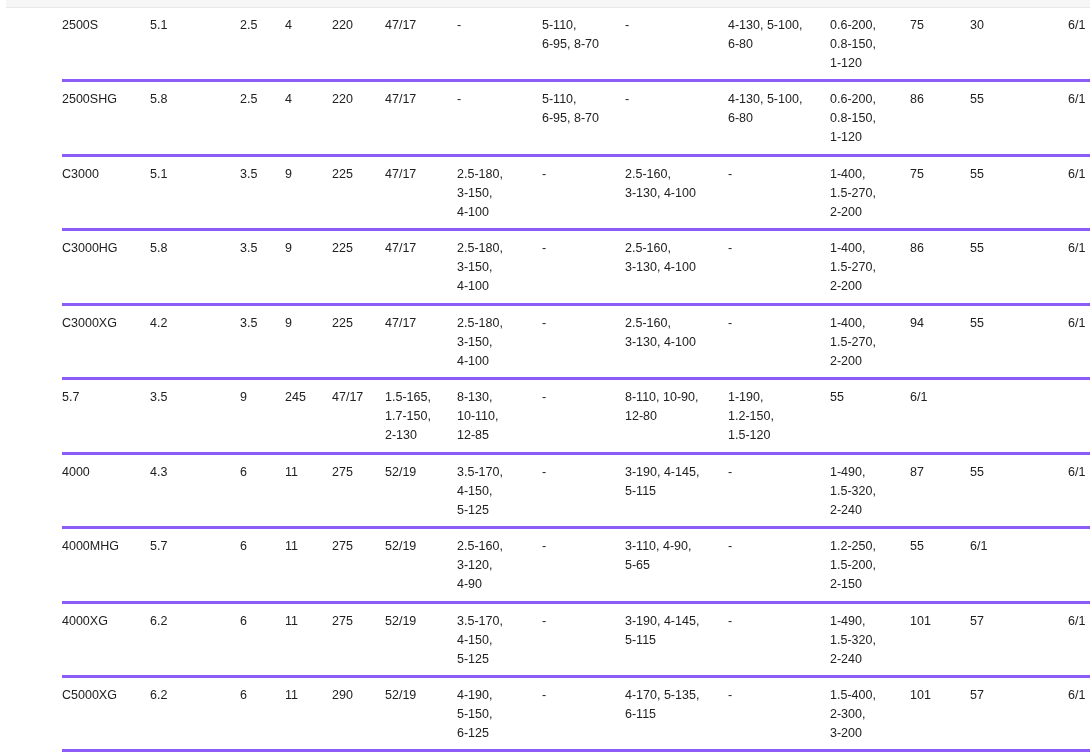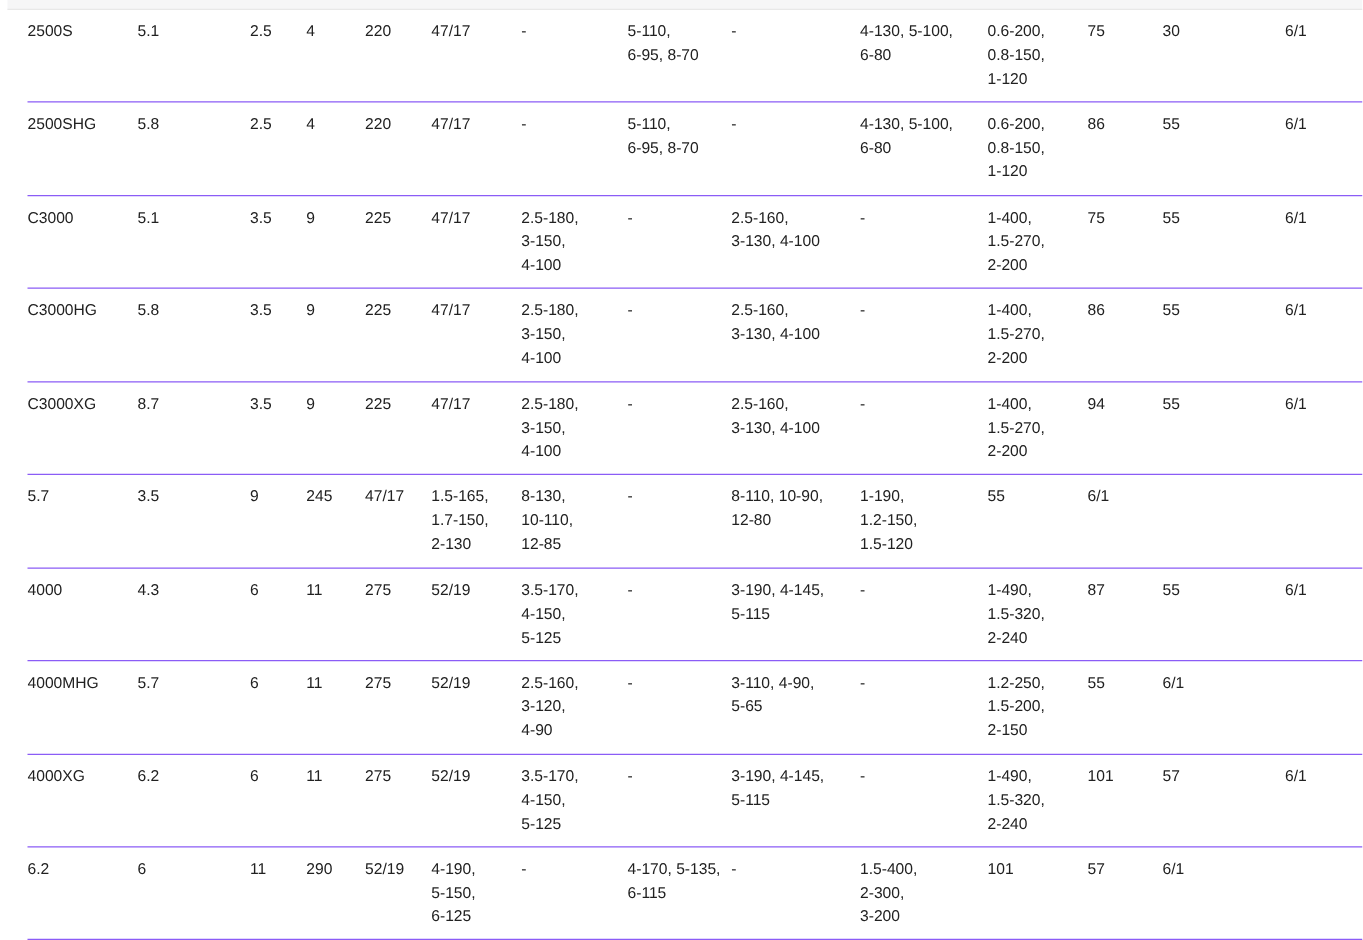--- a/index.html
+++ b/index.html
@@ -21,21 +21,22 @@
   .spec-table {
     margin-left: 22px;
     width: 1068px;
   }
   .row {
     display: grid;
     grid-template-columns: 88px 90px 45px 47px 53px 72px 85px 83px 103px 102px 80px 60px 98px 62px;
     box-sizing: border-box;
     height: 74.45px;
     padding-top: 8px;
-    border-bottom: 1px solid #8b5cf6;
+    border-bottom: 3px solid #8b5cf6;
+    margin-left: 40px;
   }
   .cell {
     white-space: pre-line;
     font-size: 12.5px;
     line-height: 19px;
     color: #212121;
     padding-right: 8px;
     overflow: hidden;
   }
 </style>
@@ -123,21 +124,21 @@
         <div class="cell">-</div>
         <div class="cell">1-400,
 1.5-270,
 2-200</div>
         <div class="cell">86</div>
         <div class="cell">55</div>
         <div class="cell">6/1</div>
       </div>
       <div class="row">
         <div class="cell">C3000XG</div>
-        <div class="cell">8.7</div>
+        <div class="cell">4.2</div>
         <div class="cell">3.5</div>
         <div class="cell">9</div>
         <div class="cell">225</div>
         <div class="cell">47/17</div>
         <div class="cell">2.5-180,
 3-150,
 4-100</div>
         <div class="cell">-</div>
         <div class="cell">2.5-160,
 3-130, 4-100</div>
@@ -226,20 +227,21 @@
 5-115</div>
         <div class="cell">-</div>
         <div class="cell">1-490,
 1.5-320,
 2-240</div>
         <div class="cell">101</div>
         <div class="cell">57</div>
         <div class="cell">6/1</div>
       </div>
       <div class="row">
+        <div class="cell">C5000XG</div>
         <div class="cell">6.2</div>
         <div class="cell">6</div>
         <div class="cell">11</div>
         <div class="cell">290</div>
         <div class="cell">52/19</div>
         <div class="cell">4-190,
 5-150,
 6-125</div>
         <div class="cell">-</div>
         <div class="cell">4-170, 5-135,

